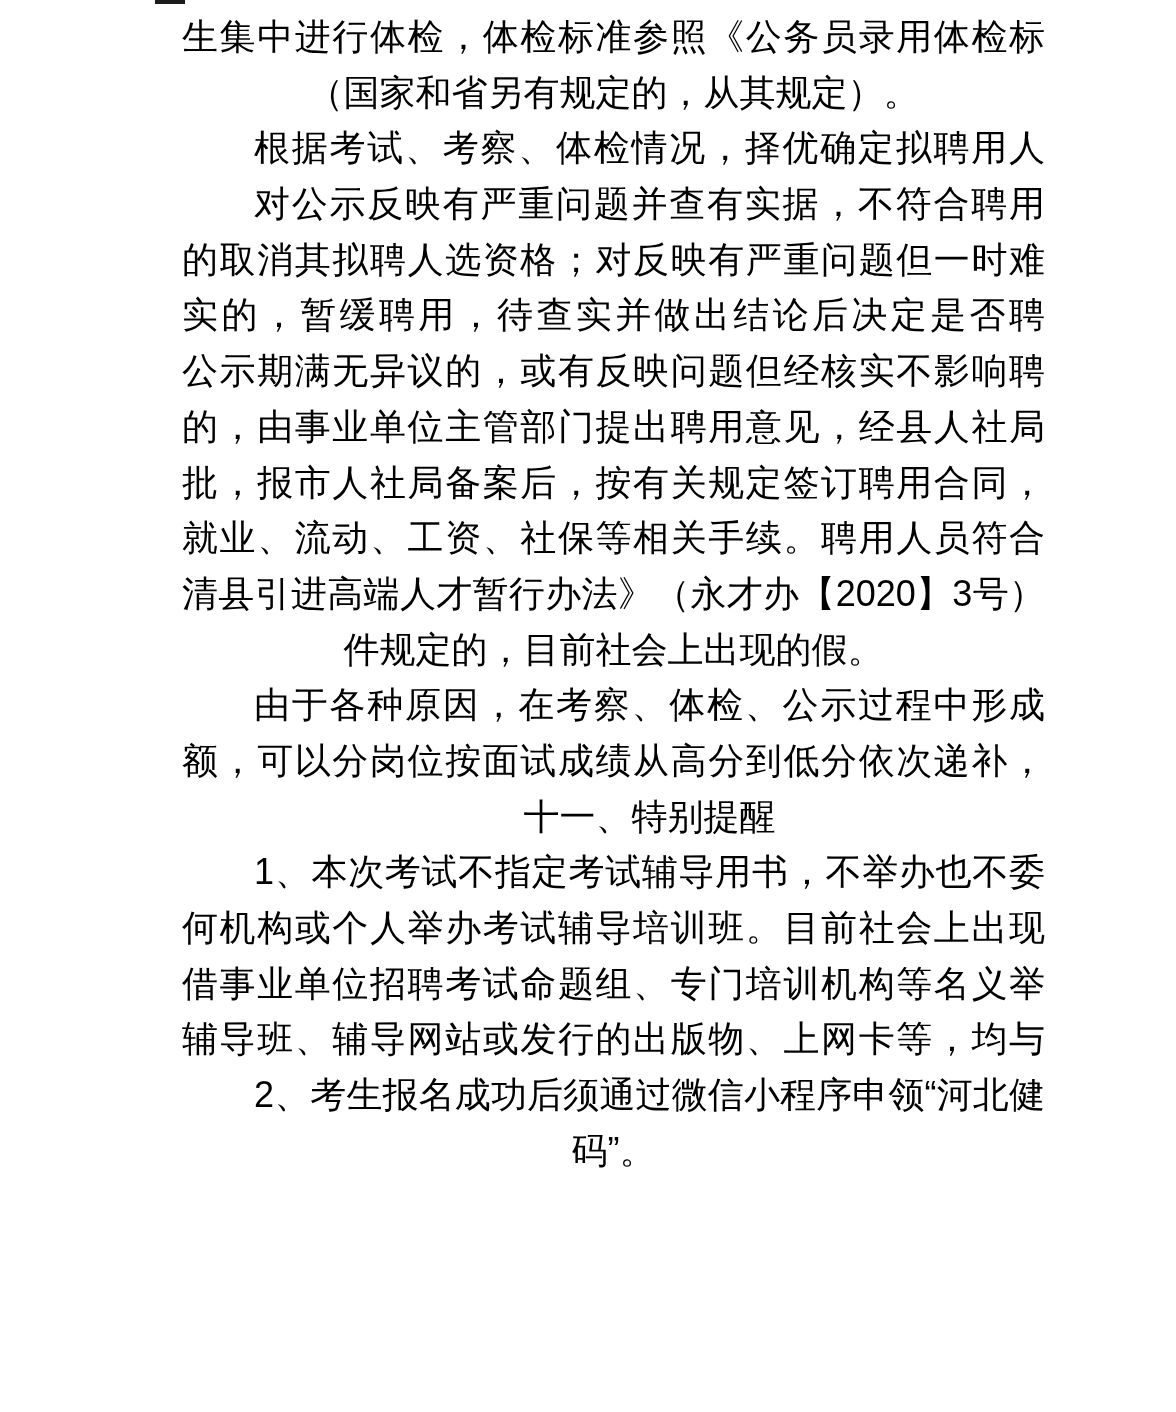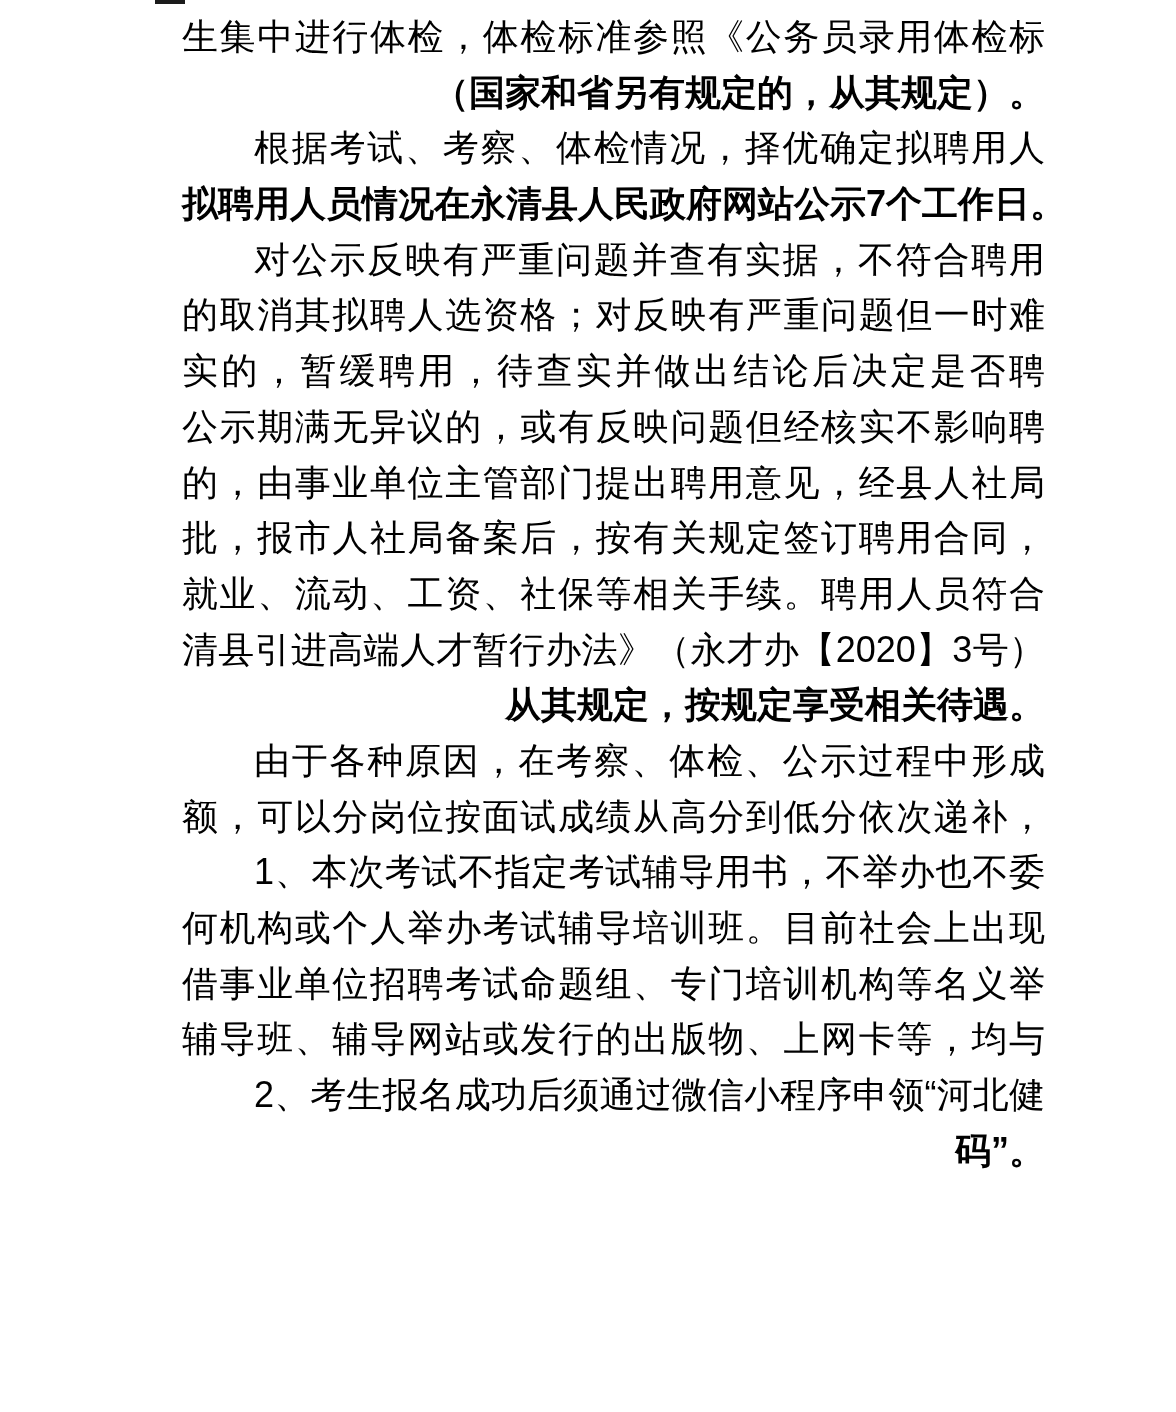--- a/index.html
+++ b/index.html
@@ -48,48 +48,47 @@
   }
   
   .line-fill {
     white-space: normal;
     text-align: justify;
     text-align-last: justify;
     text-justify: inter-character;
     overflow: hidden;
   }
   .line-last {
-    text-align: right;
-    font-weight: bold;
+    text-align: center;
   }
   .indent {
     text-indent: 2em;
   }
 </style>
 </head>
 <body>
 
 <div class="page">
   <div class="clip-fragment"></div>
   <div class="doc">
       <div class="line line-fill">生集中进行体检，体检标准参照《公务员录用体检标准》</div>
       <div class="line line-last">（国家和省另有规定的，从其规定）。</div>
       <div class="line line-fill indent">根据考试、考察、体检情况，择优确定拟聘用人员，</div>
-      <div class="line line-last">拟聘用人员情况在永清县人民政府网站公示7个工作日。</div>
       <div class="line line-fill indent">对公示反映有严重问题并查有实据，不符合聘用条件</div>
       <div class="line line-fill">的取消其拟聘人选资格；对反映有严重问题但一时难以查</div>
       <div class="line line-fill">实的，暂缓聘用，待查实并做出结论后决定是否聘用；对</div>
       <div class="line line-fill">公示期满无异议的，或有反映问题但经核实不影响聘用</div>
       <div class="line line-fill">的，由事业单位主管部门提出聘用意见，经县人社局审</div>
       <div class="line line-fill">批，报市人社局备案后，按有关规定签订聘用合同，办理</div>
       <div class="line line-fill">就业、流动、工资、社保等相关手续。聘用人员符合《永</div>
       <div class="line line-fill">清县引进高端人才暂行办法》（永才办【2020】3号）文</div>
-      <div class="line line-last">从其规定，按规定享受相关待遇。</div>
+      <div class="line line-last">件规定的，目前社会上出现的假。</div>
       <div class="line line-fill indent">由于各种原因，在考察、体检、公示过程中形成的缺</div>
       <div class="line line-fill">额，可以分岗位按面试成绩从高分到低分依次递补，未参</div>
+      <div class="line line-last indent">十一、特别提醒</div>
       <div class="line line-fill indent">1、本次考试不指定考试辅导用书，不举办也不委托任</div>
       <div class="line line-fill">何机构或个人举办考试辅导培训班。目前社会上出现的假</div>
       <div class="line line-fill">借事业单位招聘考试命题组、专门培训机构等名义举办的</div>
       <div class="line line-fill">辅导班、辅导网站或发行的出版物、上网卡等，均与本次</div>
       <div class="line line-fill indent">2、考生报名成功后须通过微信小程序申领“河北健康</div>
       <div class="line line-last">码”。</div>
     </div>
 </div>
 
 </body></html>

